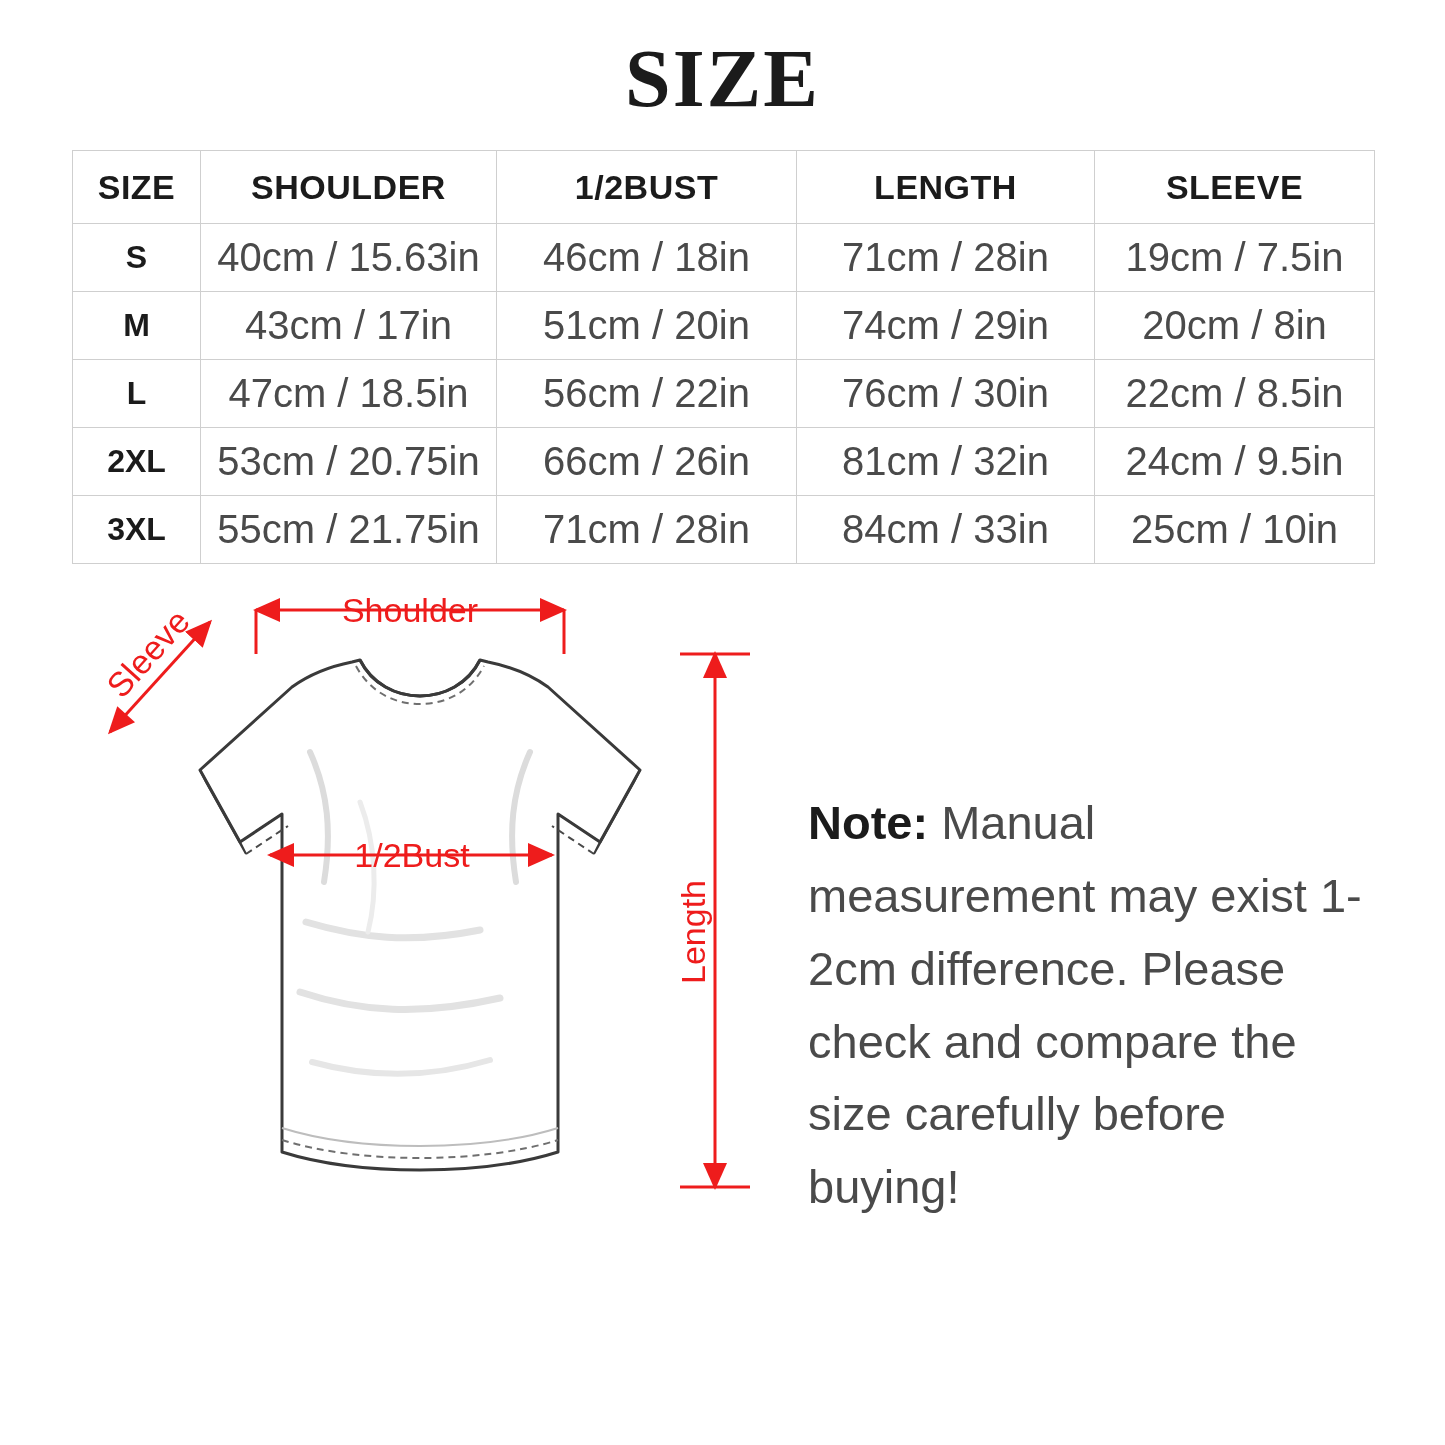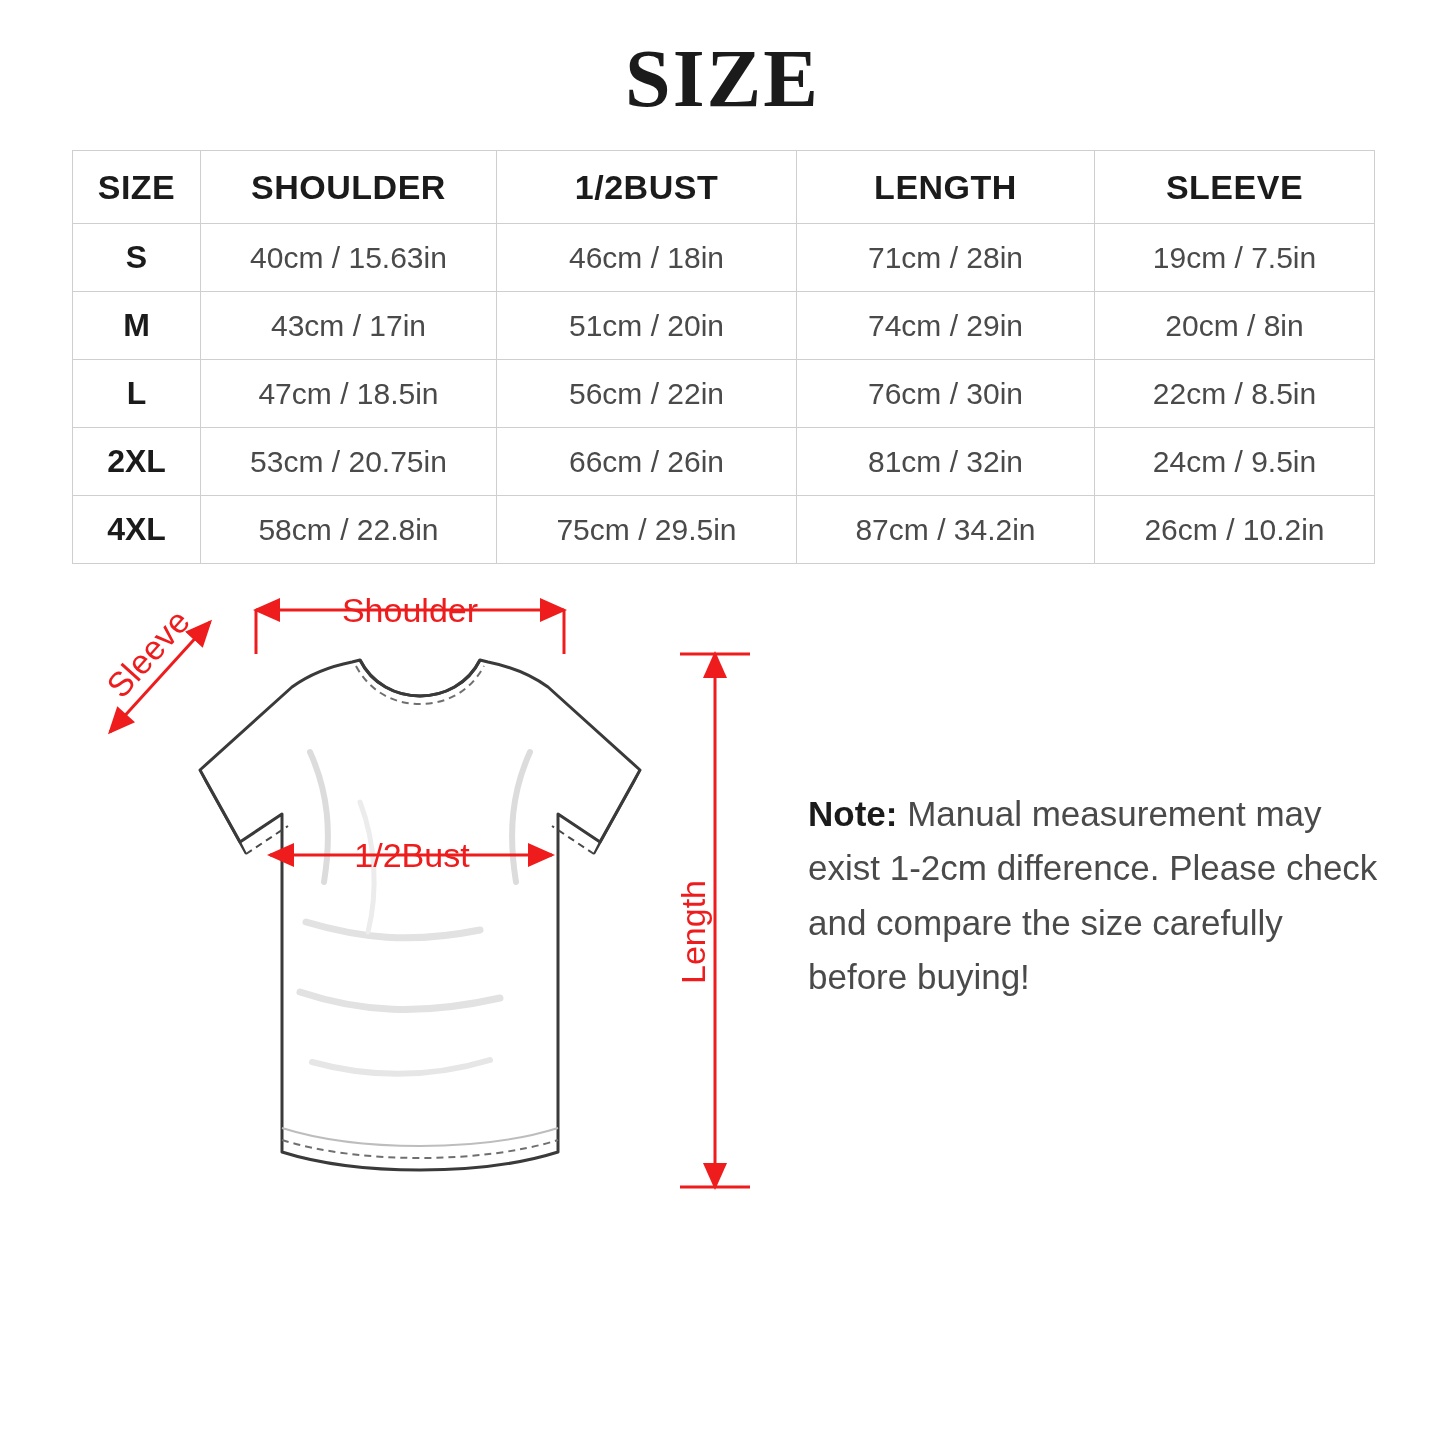--- a/index.html
+++ b/index.html
@@ -45,21 +45,21 @@
   }
   table.size-table thead th {
     height: 70px;
     font-size: 34px;
     font-weight: 700;
     color: #1b1b1b;
     letter-spacing: 0.5px;
   }
   table.size-table tbody td {
     height: 65px;
-    font-size: 30px;
+    font-size: 40px;
     color: #4a4a4a;
     font-weight: 400;
   }
   table.size-table tbody td.size-cell {
     font-size: 32px;
     font-weight: 700;
     color: #1b1b1b;
   }
   col.c-size { width: 128px; }
   col.c-shoulder { width: 296px; }
@@ -81,21 +81,21 @@
     width: 720px;
     height: 650px;
   }
 
   
   .note {
     position: absolute;
     left: 808px;
     top: 195px;
     width: 580px;
-    font-size: 35px;
+    font-size: 47px;
     line-height: 1.55;
     color: #4a4a4a;
   }
   .note b {
     color: #1b1b1b;
     font-weight: 700;
   }
 </style>
 </head>
 <body>
@@ -143,25 +143,25 @@
         <td>22cm / 8.5in</td>
       </tr>
       <tr>
         <td class="size-cell">2XL</td>
         <td>53cm / 20.75in</td>
         <td>66cm / 26in</td>
         <td>81cm / 32in</td>
         <td>24cm / 9.5in</td>
       </tr>
       <tr>
-        <td class="size-cell">4XL</td>
-        <td>58cm / 22.8in</td>
-        <td>75cm / 29.5in</td>
-        <td>87cm / 34.2in</td>
-        <td>26cm / 10.2in</td>
+        <td class="size-cell">3XL</td>
+        <td>55cm / 21.75in</td>
+        <td>71cm / 28in</td>
+        <td>84cm / 33in</td>
+        <td>25cm / 10in</td>
       </tr>
     </tbody>
   </table>
 </div>
 
 <div class="lower">
 
   <svg class="shirt-svg" viewBox="0 0 720 650">
     <defs>
       <marker id="arrR" markerWidth="10" markerHeight="10" refX="8" refY="4" orient="auto">

